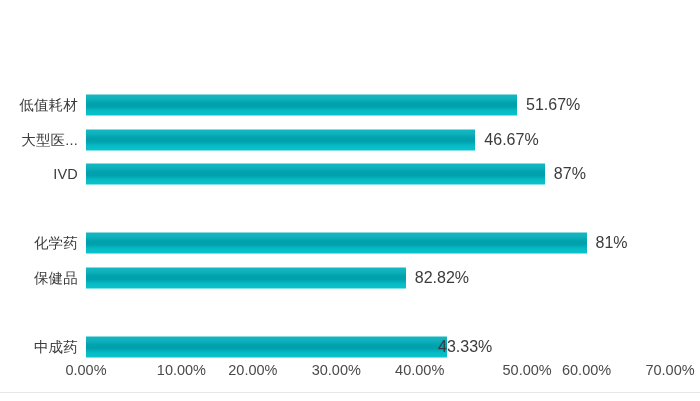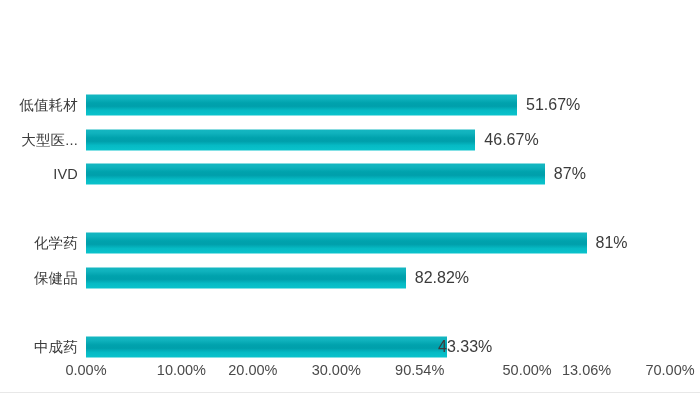--- a/index.html
+++ b/index.html
@@ -152,19 +152,19 @@
         <div class="value-label" style="left: 429px;">43.33%</div>
       </div>
     </div>
 
   <div id="axis-line"></div>
   <div id="axis-labels">
       <div class="tick-label" style="left: 86px;">0.00%</div>
       <div class="tick-label" style="left: 169.429px; margin-left: 12px;">10.00%</div>
       <div class="tick-label" style="left: 252.857px;">20.00%</div>
       <div class="tick-label" style="left: 336.286px;">30.00%</div>
-      <div class="tick-label" style="left: 419.714px;">90.54%</div>
+      <div class="tick-label" style="left: 419.714px;">40.00%</div>
       <div class="tick-label" style="left: 503.143px; margin-left: 24px;">50.00%</div>
-      <div class="tick-label" style="left: 586.571px;">13.06%</div>
+      <div class="tick-label" style="left: 586.571px;">60.00%</div>
       <div class="tick-label" style="left: 670px;">70.00%</div>
     </div>
 
 </div>
 
 </body></html>

